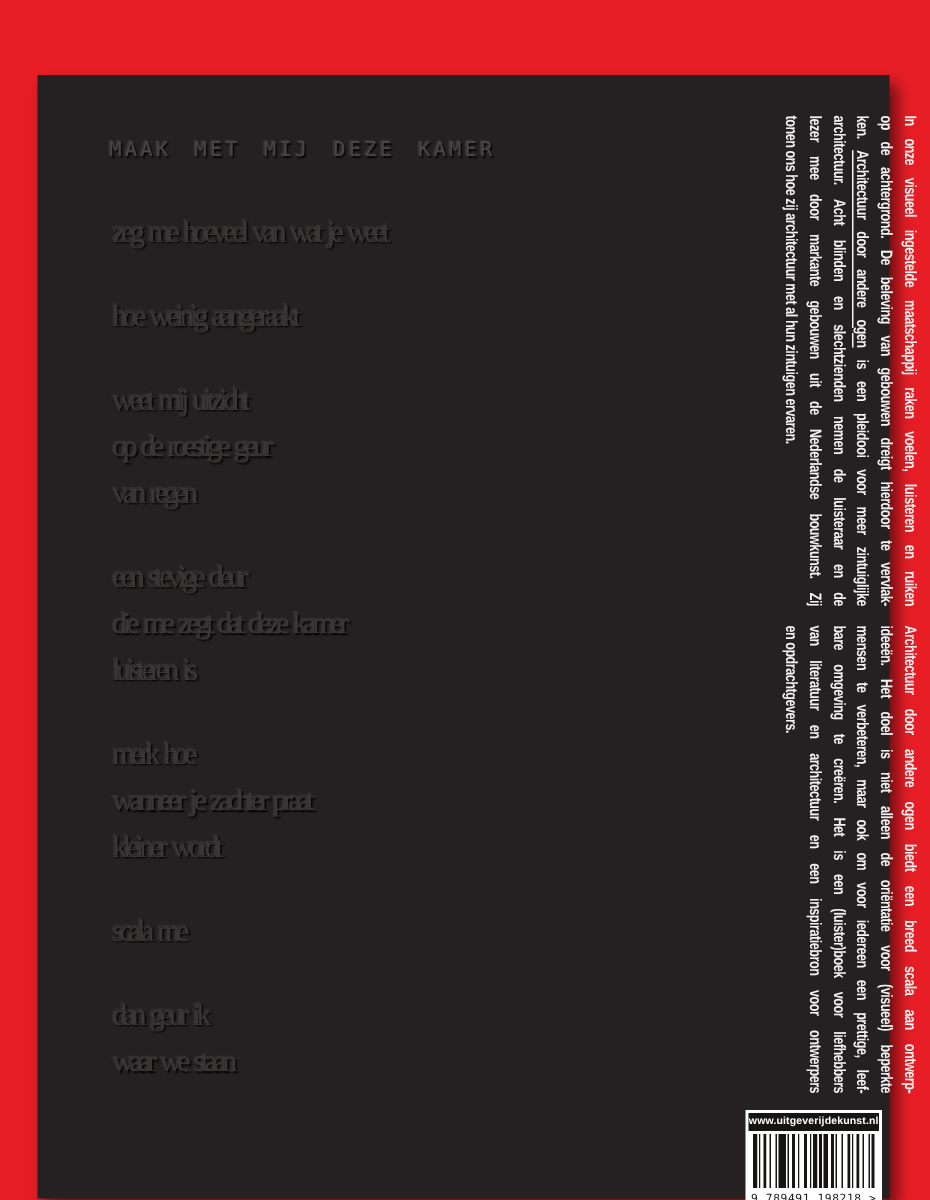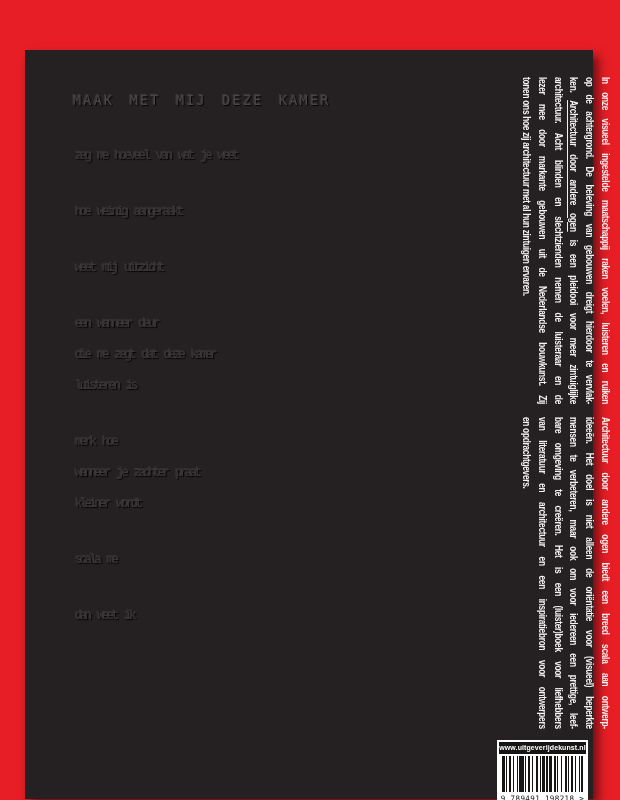--- a/index.html
+++ b/index.html
@@ -18,22 +18,22 @@
   .cover-title{
     position:absolute;left:48px;top:42px;
     font-family:"DejaVu Sans Mono",monospace;
     font-size:13.5px;letter-spacing:2.2px;word-spacing:5px;
     color:#4a4446;
     text-shadow:-1px -1px 1px rgba(160,152,154,0.22), 1px 1px 1px rgba(0,0,0,0.9);
   }
   
   .poem{
     position:absolute;left:50px;top:90px;
-    font-family:Liberation Mono, monospace;
-    font-size:13px;letter-spacing:-3px;word-spacing:3px;
+    font-family:Liberation Serif, serif;
+    font-size:20px;letter-spacing:-3px;word-spacing:3px;
     line-height:31px;
     color:#3b3536;
     text-shadow:-1px -1px 1px rgba(150,142,144,0.20), 1px 1px 1px rgba(0,0,0,0.9);
   }
   .stanza{margin:0 0 25px 0;}
   .poem-line{white-space:nowrap;}
   
   .blurb-rotated{
     position:absolute;left:588px;top:27px;width:652px;height:100px;
     transform:rotate(90deg);transform-origin:0 0;
@@ -88,36 +88,39 @@
 
     <div class="poem">
         <div class="stanza">
           <div class="poem-line">zeg me hoeveel van wat je weet</div>
         </div>
         <div class="stanza">
           <div class="poem-line">hoe weinig aangeraakt</div>
         </div>
         <div class="stanza">
           <div class="poem-line">weet mij uitzicht</div>
+          <div class="poem-line">op de roestige geur</div>
+          <div class="poem-line">van regen</div>
         </div>
         <div class="stanza">
-          <div class="poem-line">een wanneer deur</div>
+          <div class="poem-line">een stevige deur</div>
           <div class="poem-line">die me zegt dat deze kamer</div>
           <div class="poem-line">luisteren is</div>
         </div>
         <div class="stanza">
           <div class="poem-line">merk hoe</div>
           <div class="poem-line">wanneer je zachter praat</div>
           <div class="poem-line">kleiner wordt</div>
         </div>
         <div class="stanza">
           <div class="poem-line">scala me</div>
         </div>
         <div class="stanza">
-          <div class="poem-line">dan weet ik</div>
+          <div class="poem-line">dan geur ik</div>
+          <div class="poem-line">waar we staan</div>
         </div>
       </div>
 
     <div class="blurb-rotated">
       <div class="blurb-scale">
         <div class="blurb-para para1">
             <div class="blurb-line">In onze visueel ingestelde maatschappij raken voelen, luisteren en ruiken</div>
             <div class="blurb-line">op de achtergrond. De beleving van gebouwen dreigt hierdoor te vervlak-</div>
             <div class="blurb-line">ken. <u>Architectuur door andere ogen</u> is een pleidooi voor meer zintuiglijke</div>
             <div class="blurb-line">architectuur. Acht blinden en slechtzienden nemen de luisteraar en de</div>

